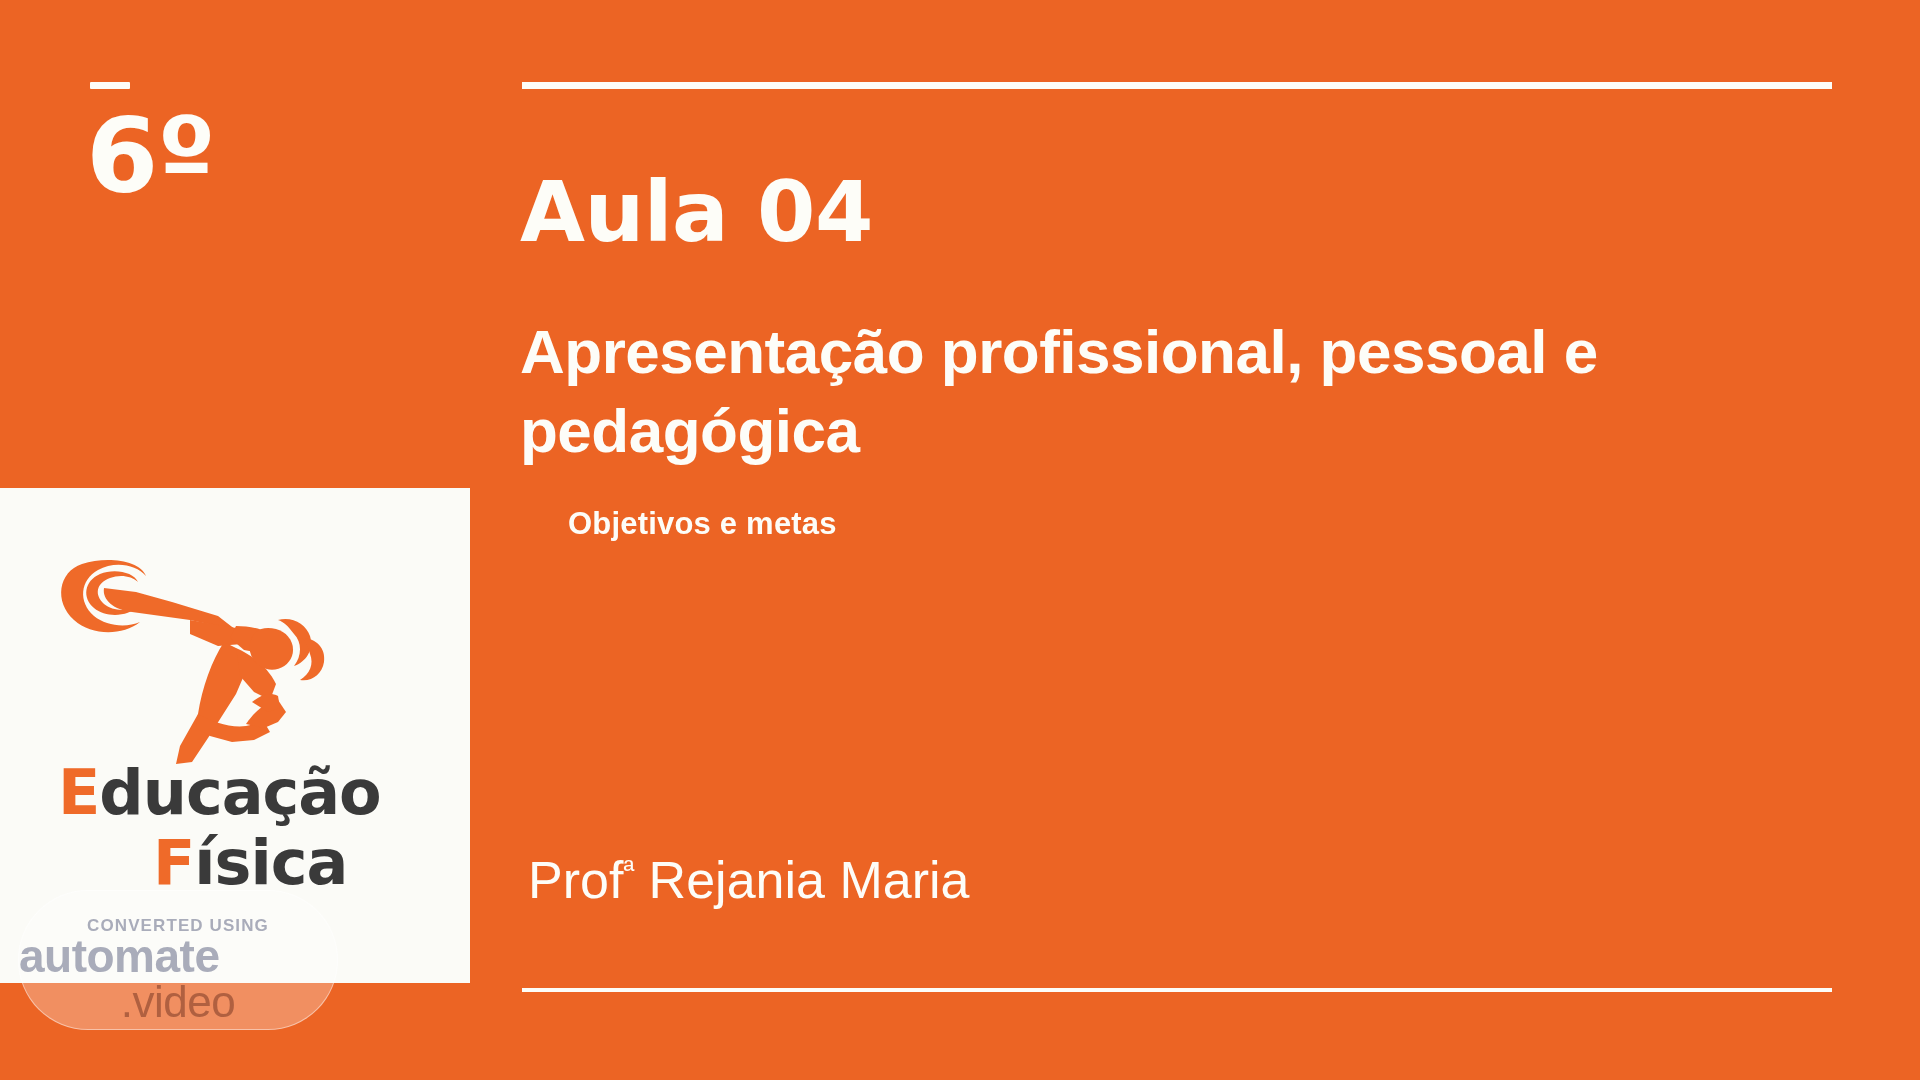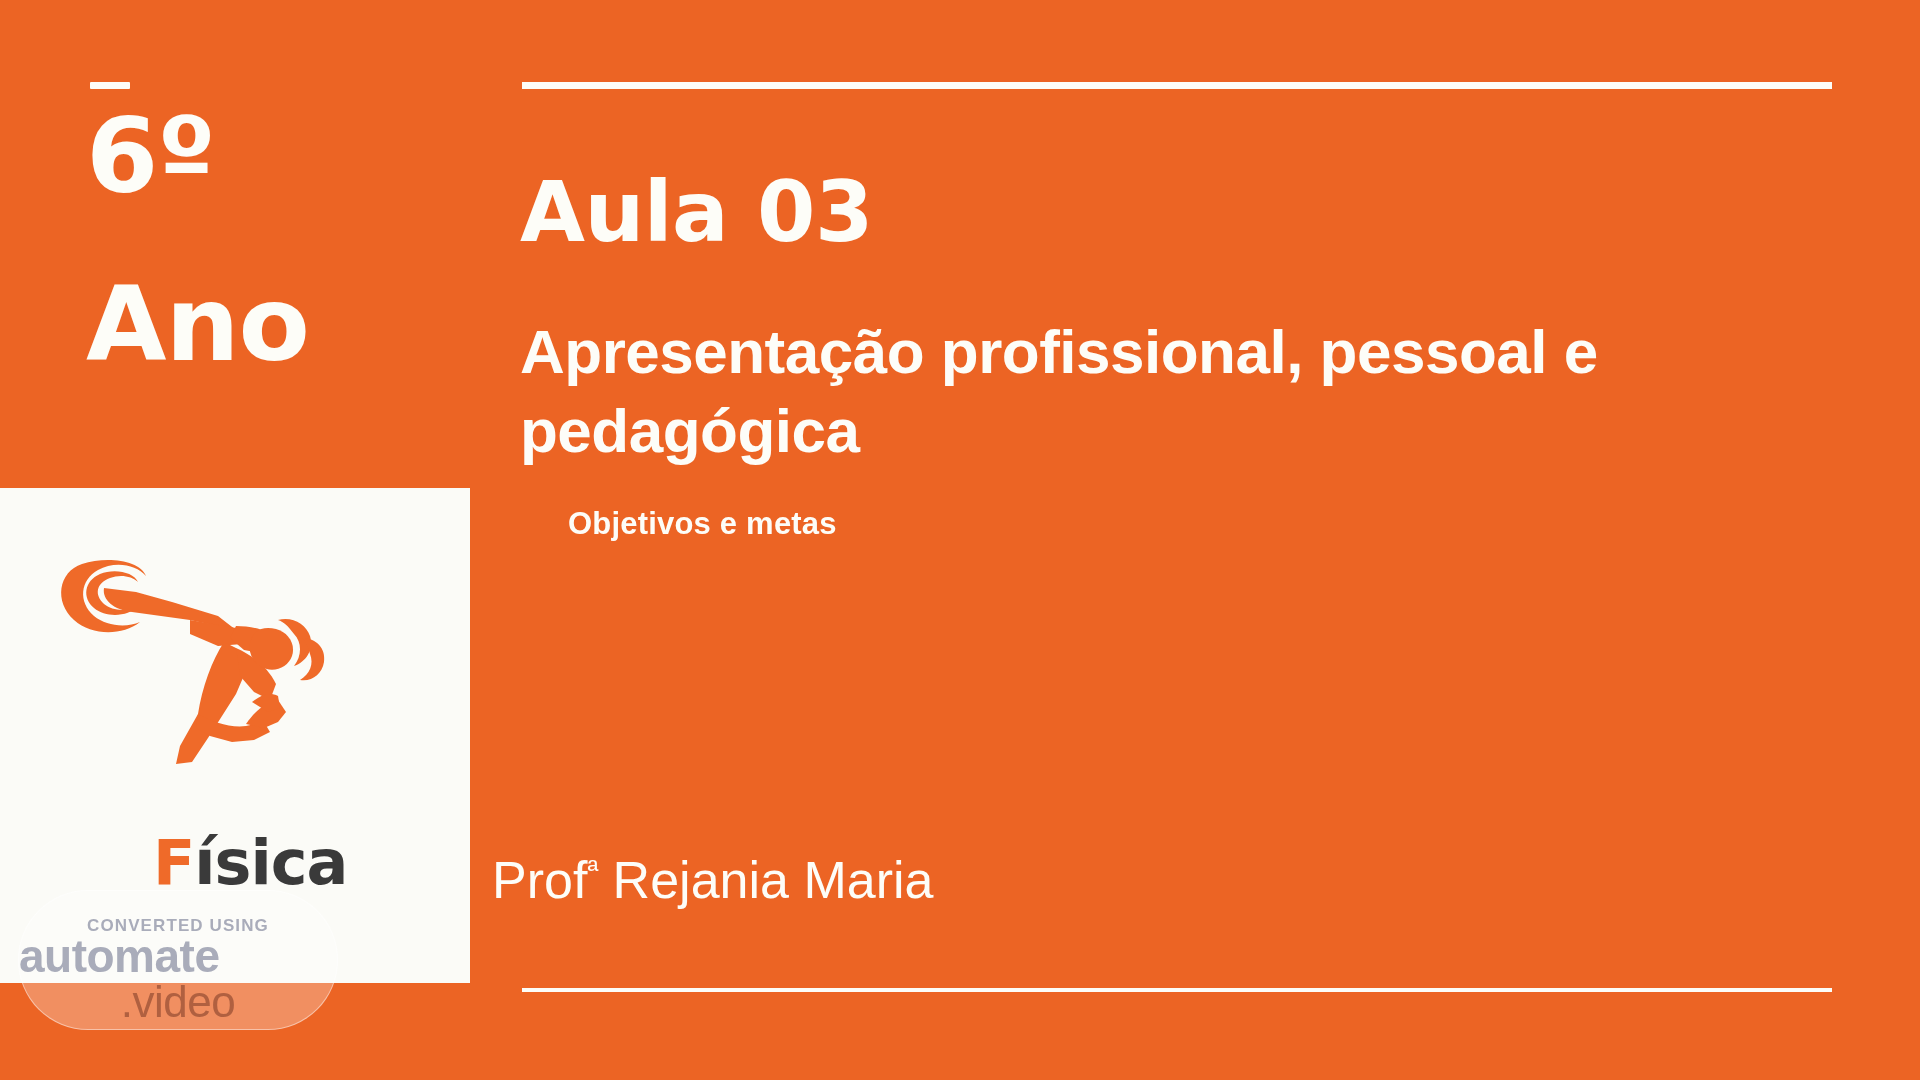--- a/index.html
+++ b/index.html
@@ -191,42 +191,41 @@
     top: 506px;
     font-size: 31px;
     font-weight: 700;
     color: #fdfdf8;
     letter-spacing: 0.2px;
     font-family: Liberation Sans, sans-serif;
     margin-left: 48px;
   }
   .presenter {
     position: absolute;
-    left: 492px;
+    left: 528px;
     top: 850px;
     font-size: 52px;
     font-weight: 400;
     color: #fdfdf8;
     letter-spacing: 0px;
     font-family: "Liberation Sans", sans-serif;
   }
   .presenter sup { font-size: 0.56em; vertical-align: super; }
 </style>
 </head>
 <body>
 
 <div class="slide">
 
   <div class="left-col">
 
     <div class="year-dash"></div>
 
     <div class="year-number">6º</div>
 
-    <div class="year-word">Ano</div>
 
     <div class="logo-card">
 
       <div class="logo-figure">
         <svg viewBox="0 0 360 270" xmlns="http://www.w3.org/2000/svg" aria-hidden="true">
           <g fill="#ef6a29">
 
             <path d="M42 48 C18 56 14 86 34 104 C52 120 82 120 100 106
                      C86 112 66 110 54 100 C38 86 40 64 58 54
                      C74 45 96 48 106 60 C100 44 66 40 42 48 Z"></path>
@@ -255,38 +254,41 @@
 
             <path d="M158 198 C172 206 190 212 206 210 L224 206 L230 216
                      L214 224 L192 226 L170 220 L156 212 Z"></path>
             <path d="M206 208 C216 194 226 186 238 184 L246 196 L238 206
                      L224 212 Z"></path>
             <path d="M212 186 C222 178 230 176 238 180 L240 192 L228 196 Z"></path>
           </g>
         </svg>
       </div>
 
+      <div class="logo-word-1">
+        <span class="cap-orange">E</span><span>ducação</span>
+      </div>
 
       <div class="logo-word-2">
         <span class="cap-orange">F</span><span>ísica</span>
       </div>
 
     </div>
 
     <div class="watermark">
       <div class="wm-top">CONVERTED USING</div>
       <div class="wm-mid">automate</div>
       <div class="wm-bot">.video</div>
     </div>
 
   </div>
 
   <div class="rule-top"></div>
 
-  <div class="lesson-number">Aula 03</div>
+  <div class="lesson-number">Aula 04</div>
 
   <div class="lesson-title">Apresentação profissional, pessoal e pedagógica</div>
 
   <div class="lesson-subtitle">Objetivos e metas</div>
 
   <div class="presenter">
     <span>Prof</span><sup>ª</sup><span> Rejania Maria</span>
   </div>
 
   <div class="rule-bottom"></div>

